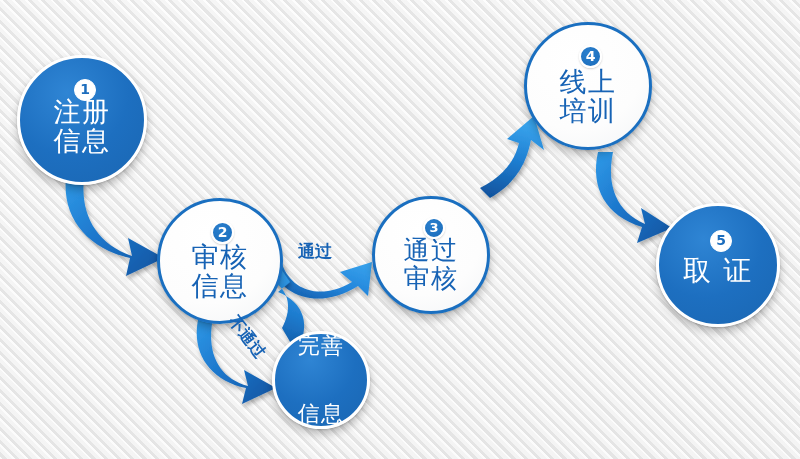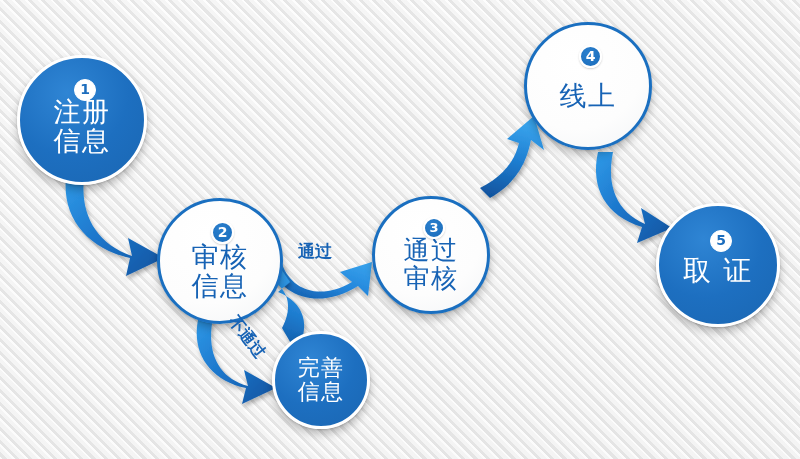--- a/index.html
+++ b/index.html
@@ -205,28 +205,29 @@
 
   <div class="node hollow" style="left:372px; top:196px; width:118px; height:118px; font-size:26px;">
     <div class="badge on-hollow" style="width:22px; height:22px; font-size:13px; top:18px; left:48px;">3</div>
     <div class="node-label" style="margin-top:18px;">通过</div>
     <div class="node-label">审核</div>
   </div>
 
   <div class="node hollow" style="left:524px; top:22px; width:128px; height:128px; font-size:27px;">
     <div class="badge on-hollow" style="width:23px; height:23px; font-size:14px; top:20px; left:52px;">4</div>
     <div class="node-label" style="margin-top:20px;">线上</div>
+    <div class="node-label">培训</div>
   </div>
 
   <div class="node filled" style="left:656px; top:203px; width:124px; height:124px; font-size:28px;">
     <div class="badge on-fill" style="width:22px; height:22px; font-size:14px; top:24px; left:51px;">5</div>
     <div class="node-label" style="margin-top:12px;">取  证</div>
   </div>
 
-  <div class="node filled" style="left:272px; top:331px; width:98px; height:98px; font-size:22px;">
+  <div class="node filled" style="left:272px; top:331px; width:98px; height:98px; font-size:22px;justify-content:space-between;">
     <div class="node-label">完善</div>
     <div class="node-label">信息</div>
   </div>
 
   <div class="edge-label" style="left:298px; top:240px; font-size:17px;">通过</div>
 
   <div class="edge-label" style="left:240px; top:312px; font-size:16px;
               transform: rotate(52deg); transform-origin: left top;">不通过</div>
 
 </div>

